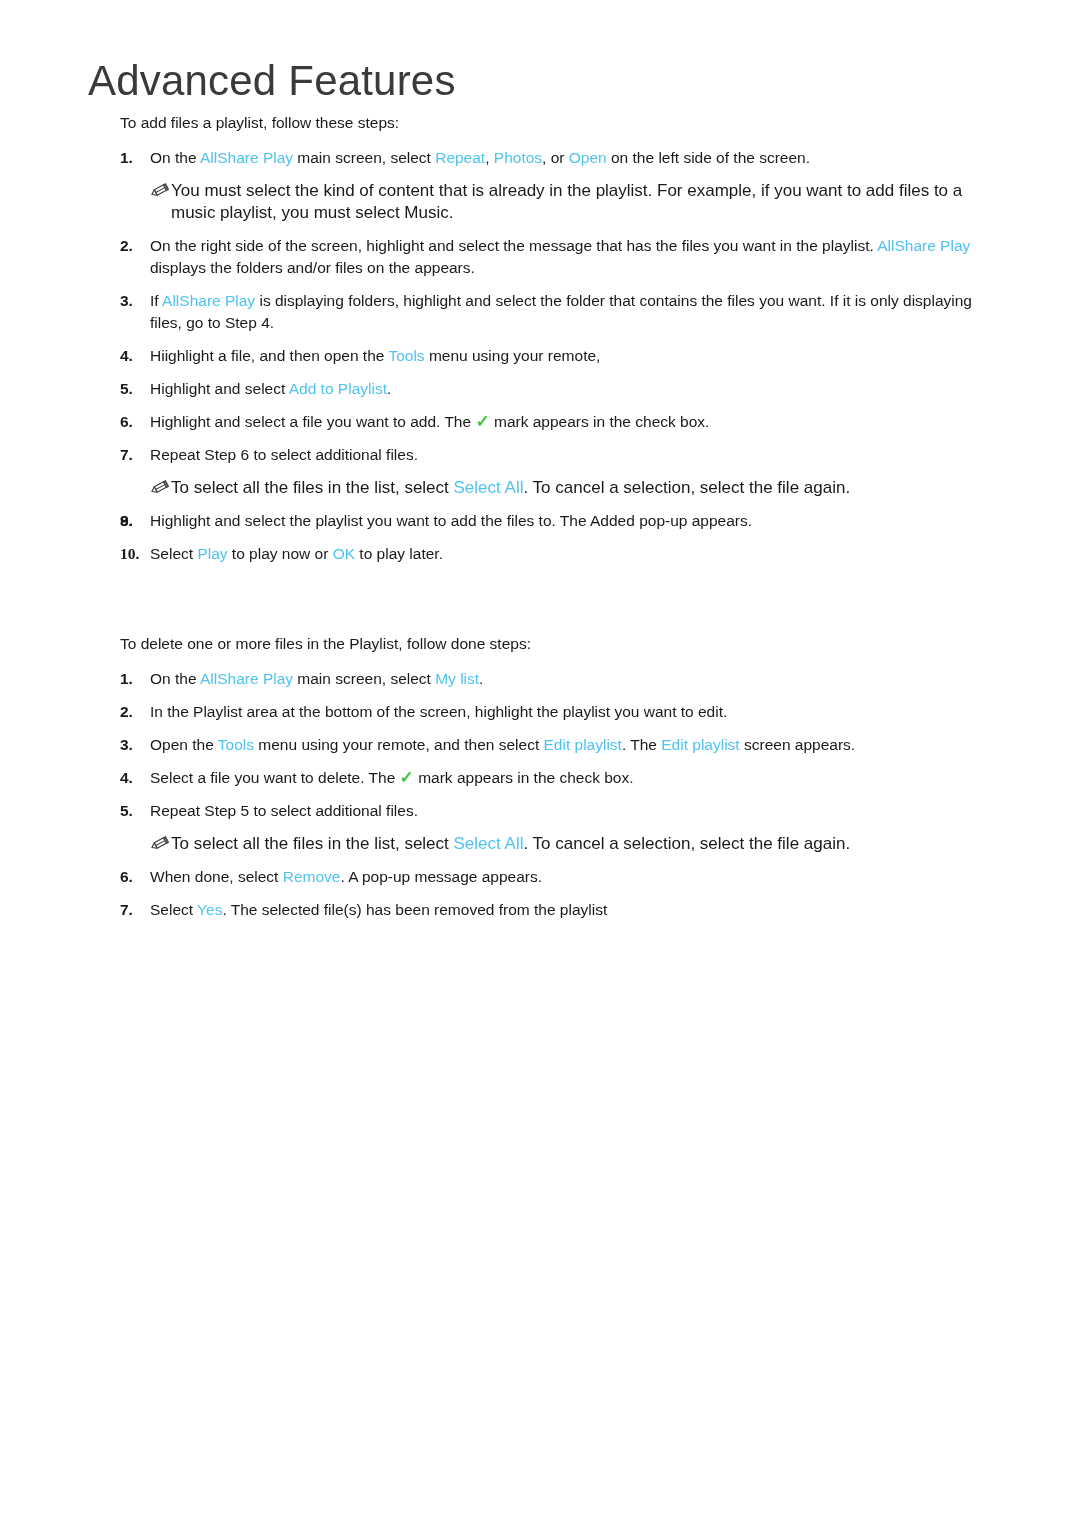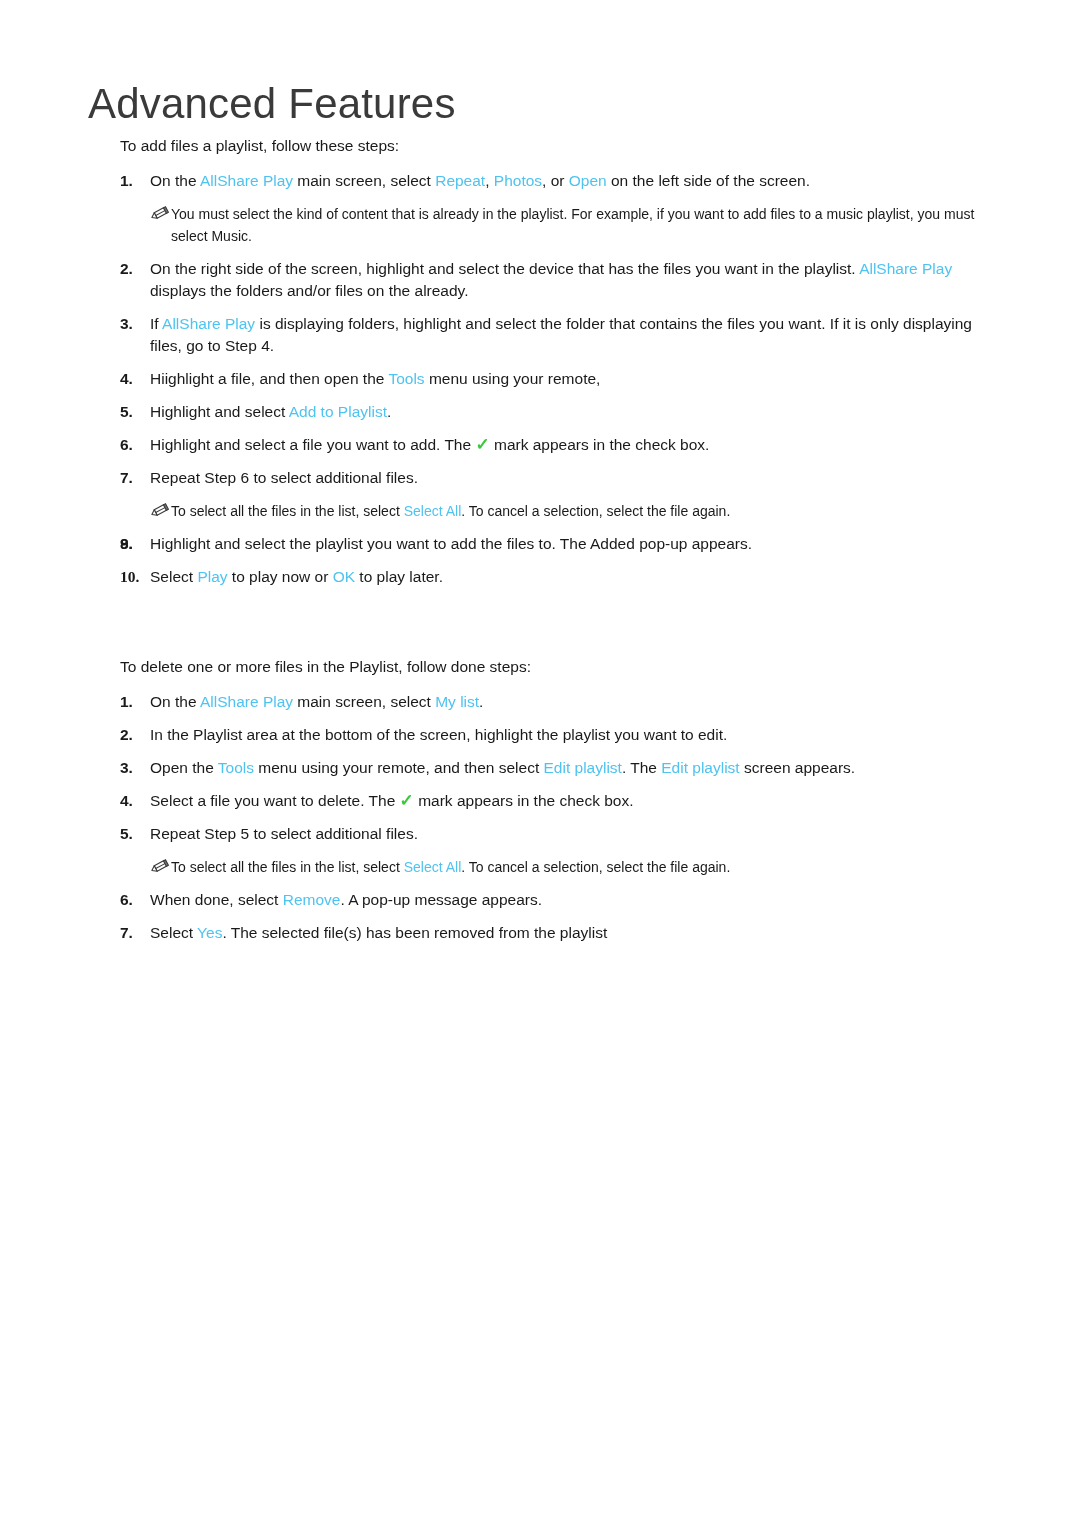--- a/index.html
+++ b/index.html
@@ -14,21 +14,20 @@
     font-family: "Liberation Sans", sans-serif;
     color: #231f20;
     -webkit-font-smoothing: antialiased;
   }
   .page {
     position: absolute;
     inset: 0;
     width: 1080px;
     height: 1124px;
     overflow: hidden;
-    margin-top: 23px;
   }
 
   
   .chapter-title {
     position: absolute;
     left: 88px;
     top: 57px;
     font-size: 42px;
     line-height: 48px;
     font-weight: 300;
@@ -72,21 +71,21 @@
     text-align: left;
     font-weight: bold;
     font-size: 15.5px;
   }
   .step.wide .num { width: 30px; font-family: Liberation Serif, serif; }
 
   
   .note {
     position: relative;
     padding-left: 51px;
-    font-size: 14px;
+    font-size: 17px;
     line-height: 22px;
     color: #1a1a1a;
     margin-bottom: 11px;
   }
   .note .pencil-icon {
     position: absolute;
     left: 30px;
     top: 2px;
     width: 20px;
     height: 18px;
@@ -135,21 +134,21 @@
         <div class="section-heading">To add files a playlist, follow these steps:</div>
         <div class="step"><span class="num">1.</span><span><span>On the </span><span class="link">AllShare Play</span><span> main screen, select </span><span class="link">Repeat</span><span>, </span><span class="link">Photos</span><span>, or </span><span class="link">Open</span><span> on the left side of the screen.</span></span></div>
         <div class="note"><span class="pencil-icon"><svg viewBox="0 0 20 18" width="20" height="18" aria-hidden="true">
               <g transform="rotate(-28 10 9)">
                 <rect x="5.5" y="5.2" width="11" height="6.2" fill="#ffffff" stroke="#3a3a3a" stroke-width="1.1"></rect>
                 <line x1="5.5" y1="8.3" x2="16.5" y2="8.3" stroke="#3a3a3a" stroke-width="0.9"></line>
                 <polygon points="5.5,5.2 5.5,11.4 1.2,8.3" fill="#ffffff" stroke="#3a3a3a" stroke-width="1.1" stroke-linejoin="round"></polygon>
                 <rect x="15.9" y="5.2" width="2.4" height="6.2" fill="#6d6d6d" stroke="#3a3a3a" stroke-width="1"></rect>
               </g>
             </svg></span><span><span>You must select the kind of content that is already in the playlist. For example, if you want to add files to a music playlist, you must select Music.</span></span></div>
-        <div class="step"><span class="num">2.</span><span><span>On the right side of the screen, highlight and select the device that has the files you want in the playlist. </span><span class="link">AllShare Play</span><span> displays the folders and/or files on the already.</span></span></div>
+        <div class="step"><span class="num">2.</span><span><span>On the right side of the screen, highlight and select the message that has the files you want in the playlist. </span><span class="link">AllShare Play</span><span> displays the folders and/or files on the appears.</span></span></div>
         <div class="step"><span class="num">3.</span><span><span>If </span><span class="link">AllShare Play</span><span> is displaying folders, highlight and select the folder that contains the files you want. If it is only displaying files, go to Step 4.</span></span></div>
         <div class="step"><span class="num">4.</span><span><span>Hiighlight a file, and then open the </span><span class="link">Tools</span><span> menu using your remote,</span></span></div>
         <div class="step"><span class="num">5.</span><span><span>Highlight and select </span><span class="link">Add to Playlist</span><span>.</span></span></div>
         <div class="step"><span class="num">6.</span><span><span>Highlight and select a file you want to add. The </span><span class="check">✓</span><span> mark appears in the check box.</span></span></div>
         <div class="step"><span class="num">7.</span><span><span>Repeat Step 6 to select additional files.</span></span></div>
         <div class="note"><span class="pencil-icon"><svg viewBox="0 0 20 18" width="20" height="18" aria-hidden="true">
               <g transform="rotate(-28 10 9)">
                 <rect x="5.5" y="5.2" width="11" height="6.2" fill="#ffffff" stroke="#3a3a3a" stroke-width="1.1"></rect>
                 <line x1="5.5" y1="8.3" x2="16.5" y2="8.3" stroke="#3a3a3a" stroke-width="0.9"></line>
                 <polygon points="5.5,5.2 5.5,11.4 1.2,8.3" fill="#ffffff" stroke="#3a3a3a" stroke-width="1.1" stroke-linejoin="round"></polygon>

